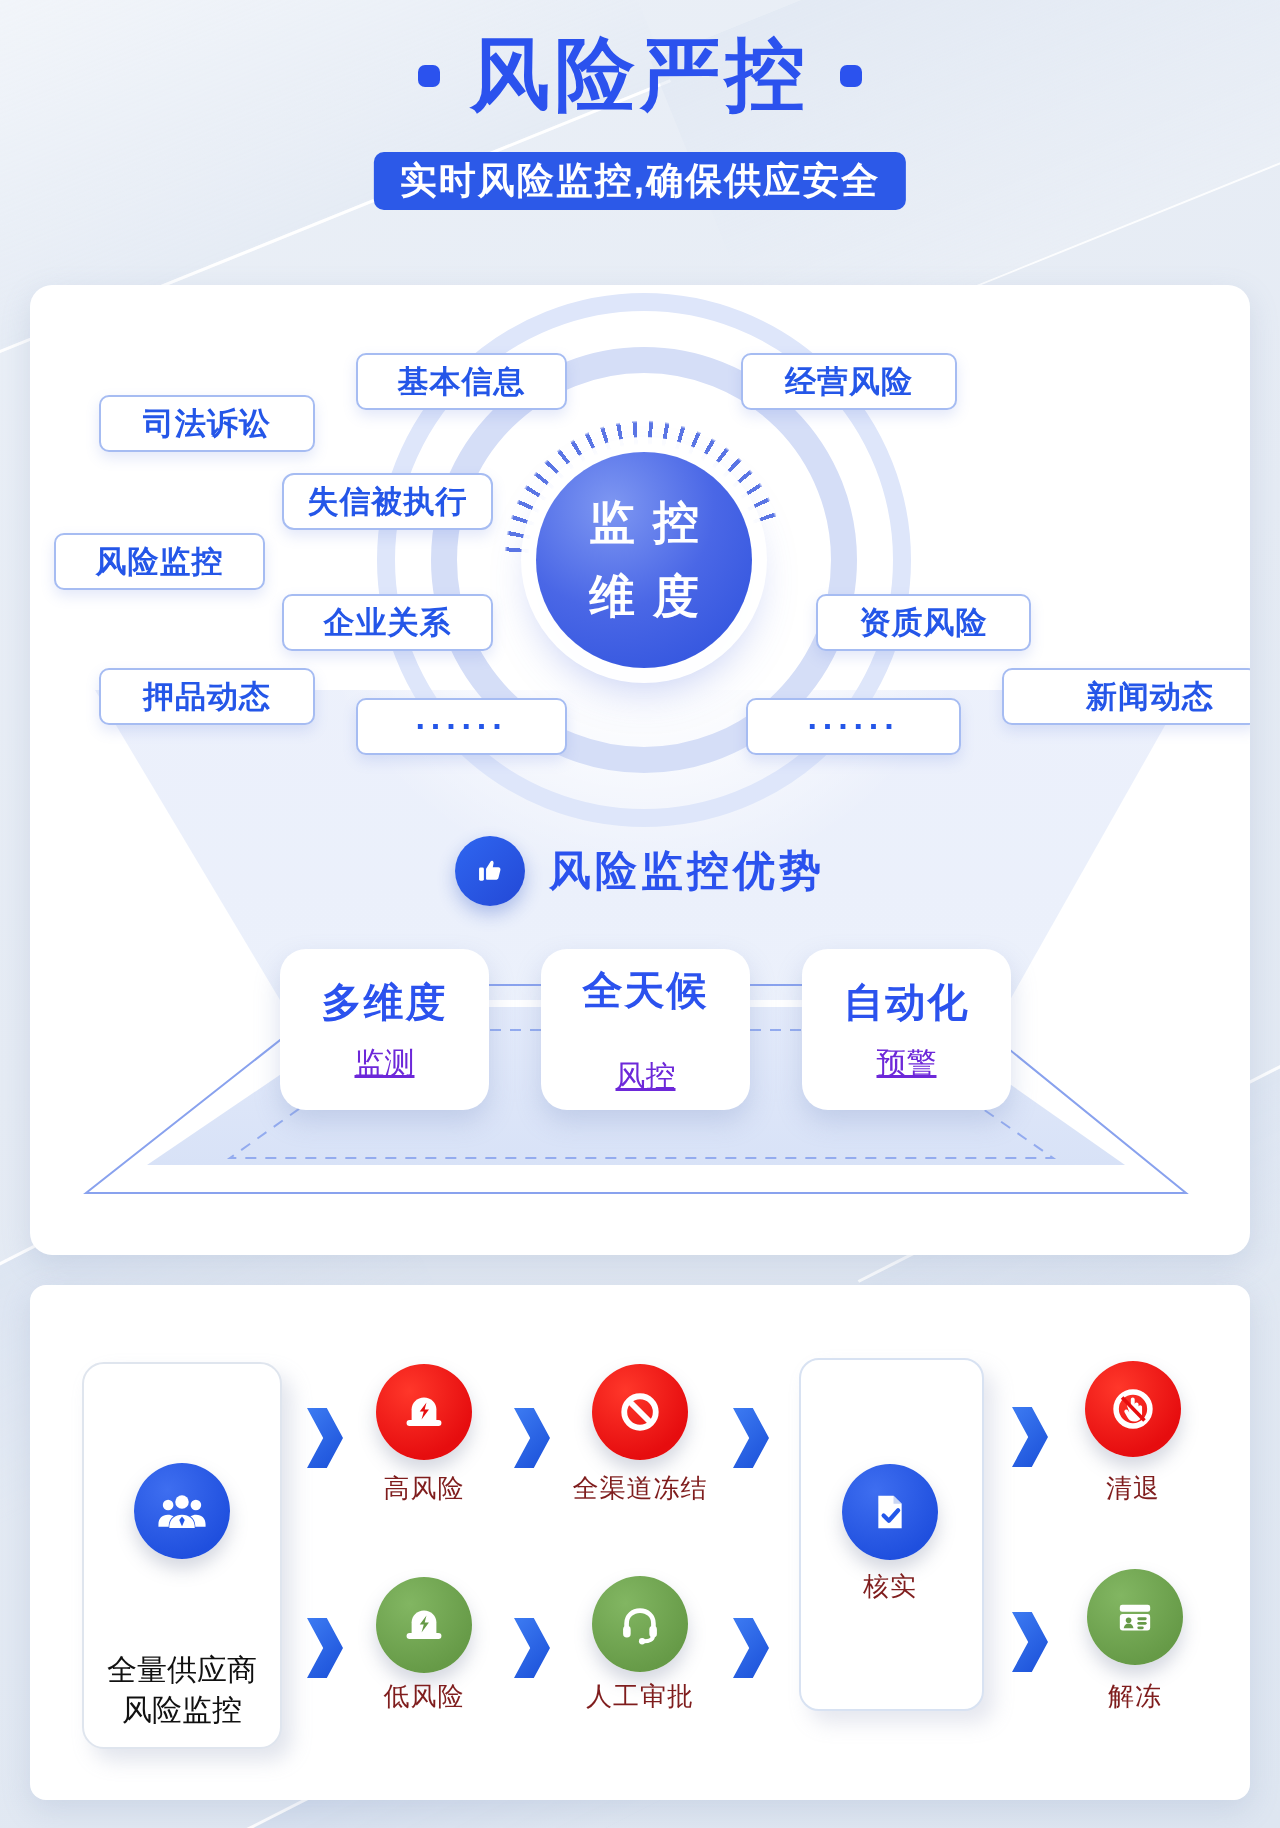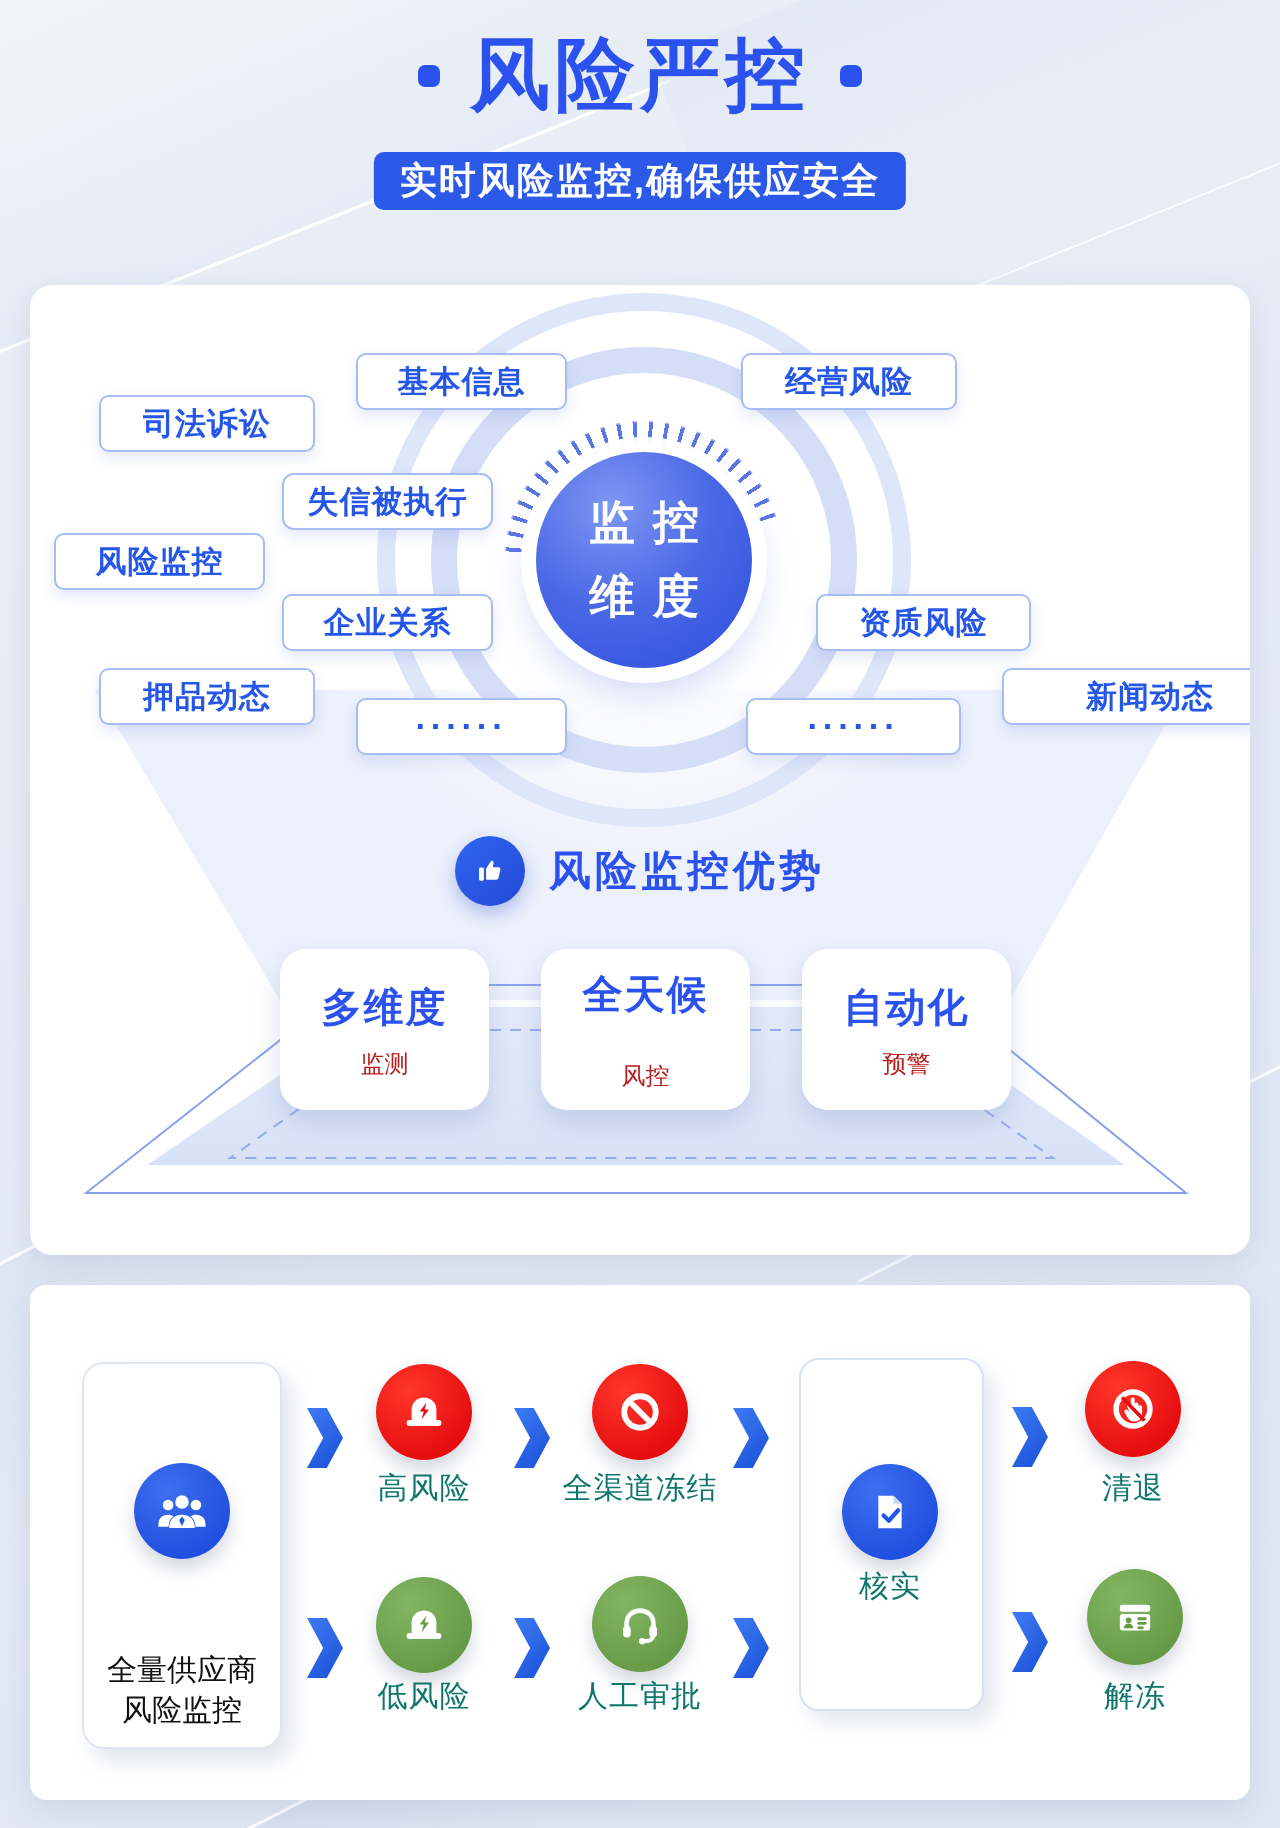--- a/index.html
+++ b/index.html
@@ -75,33 +75,33 @@
   .thumb-circle{width:70px;height:70px;border-radius:50%;
             background:linear-gradient(135deg,#2F66F0,#2348D6);
             display:flex;align-items:center;justify-content:center;
             box-shadow:0 8px 18px rgba(40,80,200,.32);}
   .adv-title{font-size:42px;font-weight:900;color:var(--primary-blue,#2450EB);letter-spacing:4px;}
   .adv-card{position:absolute;top:664px;width:209px;height:161px;background:#fff;border-radius:26px;
             box-shadow:0 12px 26px rgba(130,150,200,.30);display:flex;flex-direction:column;
             align-items:center;justify-content:center;gap:13px;}
   .adv-a{left:250px;} .adv-b{left:511px;gap:38px;} .adv-c{left:772px;}
   .adv-card-title{font-size:40px;font-weight:900;color:var(--primary-blue,#2450EB);letter-spacing:2px;}
-  .adv-card-sub{font-size:24px;color:#b91c1c;}
+  .adv-card-sub{font-size:30px;color:#6d28d9;text-decoration:underline;}
   
   .source-box{left:52px;top:77px;width:196px;height:383px;background:#fff;
       border:2px solid #DFE5EE;border-radius:22px;box-shadow:10px 12px 20px rgba(150,160,190,.28);}
   .verify-box{left:769px;top:73px;width:181px;height:349px;background:#fff;
       border:2px solid #D8E2F2;border-radius:20px;box-shadow:10px 12px 20px rgba(150,160,190,.25);}
   .flow-circle{position:absolute;width:96px;height:96px;border-radius:50%;
       display:flex;align-items:center;justify-content:center;
       box-shadow:0 10px 18px rgba(120,130,160,.32);}
   .fc-red{background:radial-gradient(circle at 35% 28%,#FF372A,var(--alert-red,#E60D0F) 72%);}
   .fc-green{background:radial-gradient(circle at 35% 28%,#82B662,var(--safe-green,#669A47) 75%);}
   .fc-blue{background:radial-gradient(circle at 35% 28%,#3E6EF0,#1F4FDE 75%);}
-  .flow-label{position:absolute;transform:translate(-50%,-50%);font-size:30px;color:#0f766e;
+  .flow-label{position:absolute;transform:translate(-50%,-50%);font-size:26px;color:#7f1d1d;
       white-space:nowrap;letter-spacing:1px;}
   .source-text{position:absolute;top:286px;left:0;width:100%;text-align:center;
       font-size:30px;color:#111;line-height:40px;}
   .chev{position:absolute;width:36px;height:60px;
       background:linear-gradient(135deg,#3D7BF2,#1A4FD8);
       clip-path:polygon(0 0,55% 0,100% 50%,55% 100%,0 100%,45% 50%);}
 </style>
 </head>
 <body>
 

